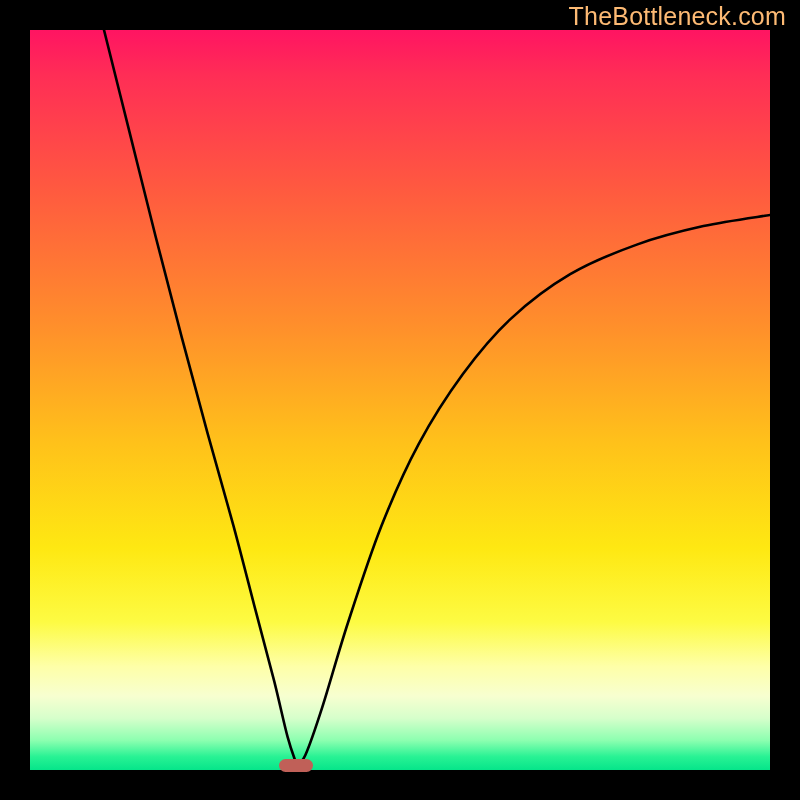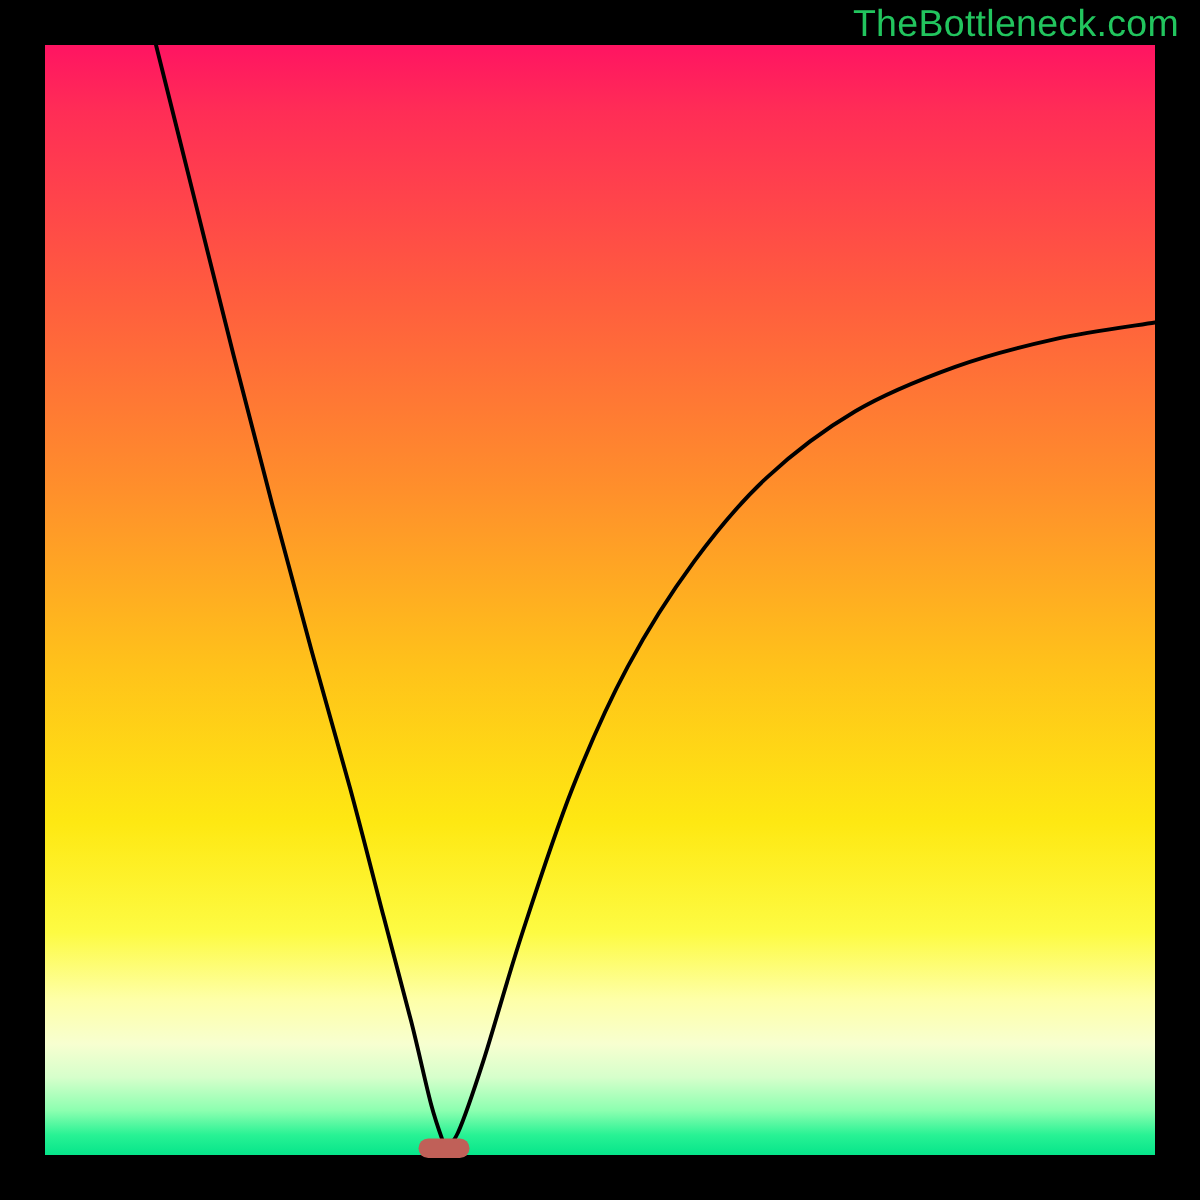--- a/index.html
+++ b/index.html
@@ -16,21 +16,21 @@
     height: 800px;
     background: #000000;
   }
   .watermark {
     position: absolute;
     top: 2px;
     right: 14px;
     font-family: Arial, Helvetica, sans-serif;
     font-size: 25px;
     font-weight: 500;
-    color: #22c55e;
+    color: #fdba74;
     letter-spacing: 0.2px;
     z-index: 50;
   }
   .plot {
     position: absolute;
     left: 30px;
     top: 30px;
     width: 740px;
     height: 740px;
     

